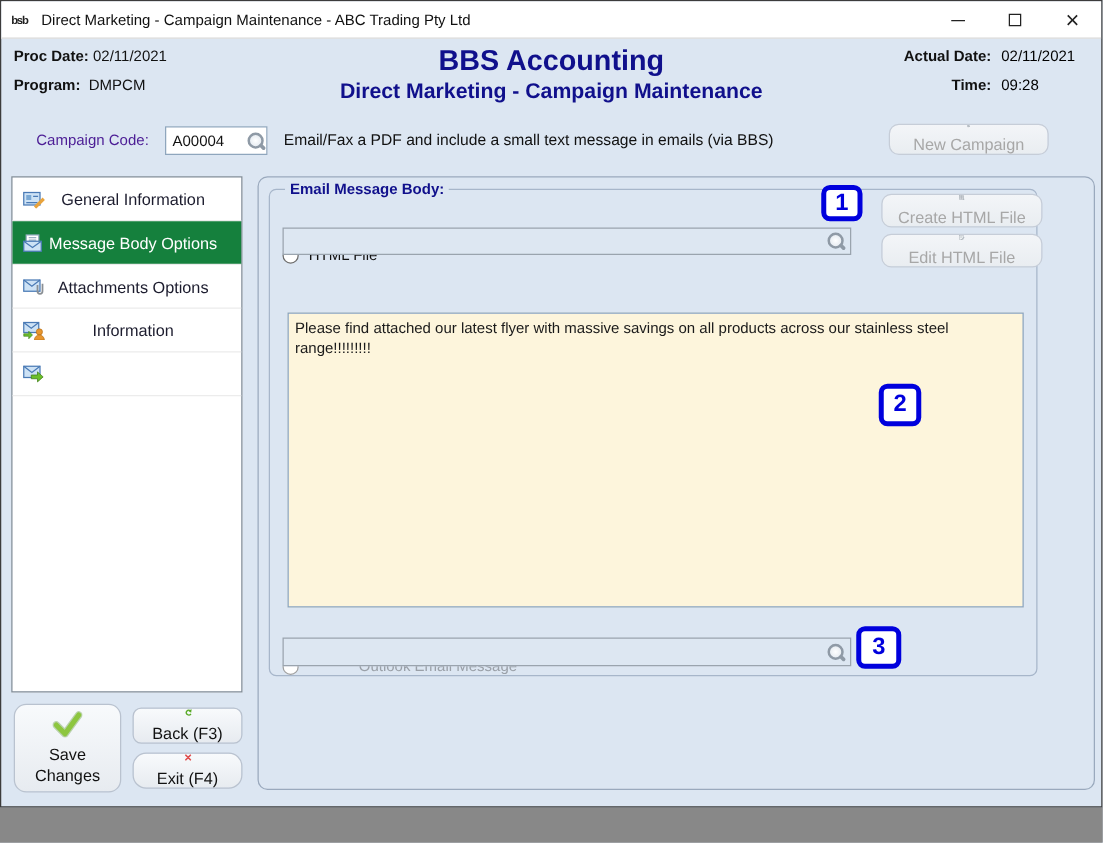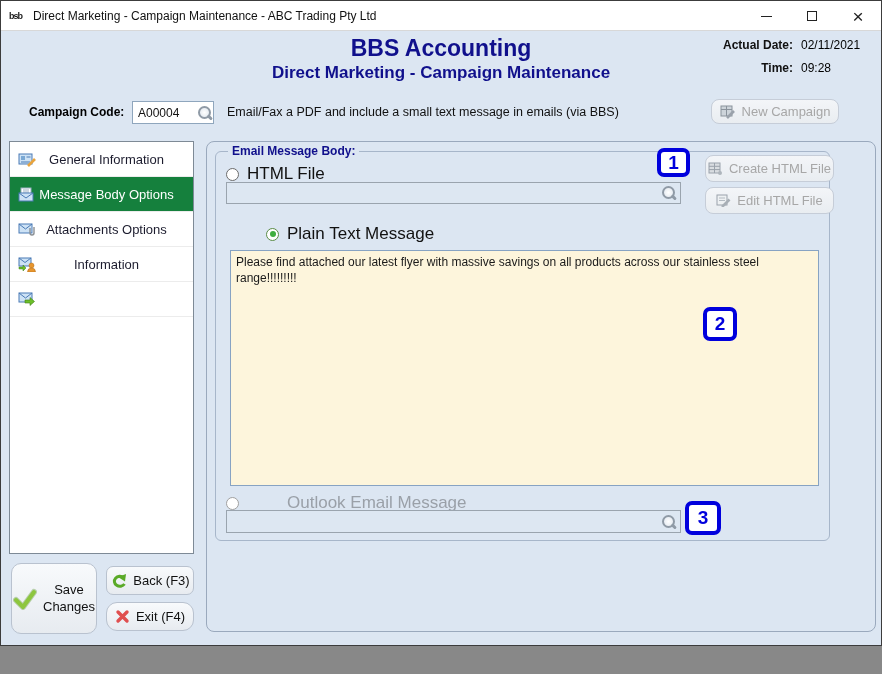--- a/index.html
+++ b/index.html
@@ -29,30 +29,30 @@
   .hdr-left .row { margin-bottom:9px; }
   .lbl { font-weight:bold; color:#111; }
   .hdr-center { position:absolute; left:0; top:4px; width:100%; text-align:center; }
   .app-title { font-size:23px; font-weight:bold; color:#10108c; }
   .screen-title { font-size:17px; font-weight:bold; color:#10108c; margin-top:1px; }
   .hdr-right { position:absolute; right:10px; top:7px; font-size:12px; display:grid;
     grid-template-columns:auto 70px; column-gap:8px; row-gap:9px; }
   .hdr-right .lbl { text-align:right; }
   
   .campaign-bar { position:absolute; left:0; top:95px; width:100%; height:40px; }
-  .cc-label { position:absolute; left:28px; top:9px; font-size:12px; font-weight:bold; color:#000000; }
+  .cc-label { position:absolute; left:28px; top:9px; font-size:12px; font-weight:normal; color:#4c1d95; }
   .cc-input { position:absolute; left:131px; top:5px; width:82px; height:23px; background:#fff;
     border:1px solid #8fa6bd; font-size:12px; color:#111; display:flex; align-items:center;
     padding-left:5px; }
   .cc-desc { position:absolute; left:226px; top:9px; font-size:12.5px; color:#111; }
   .btn-new { position:absolute; right:42px; top:3px; width:128px; height:25px; }
   
   .btn { display:flex; align-items:center; justify-content:center; gap:6px;
     background:linear-gradient(#f8fafc,#e7ebf0); border:1px solid #b9c2cf; border-radius:8px;
-    font-size:13px; color:#111; cursor:default; }
+    font-size:13px; color:#111; cursor:default;flex-direction:column; }
   .btn.disabled { color:#a7a7a7; border-color:#c6cdd8; background:linear-gradient(#f3f5f8,#e9edf1); }
   
   .mag { position:relative; width:16px; height:16px; display:inline-block; flex:none; }
   .mag::before { content:""; position:absolute; left:1px; top:1px; width:9px; height:9px;
     border:2px solid #8f9aa6; border-radius:50%; background:radial-gradient(#ffffff,#dfe6ee); }
   .mag::after { content:""; position:absolute; left:10px; top:11px; width:6px; height:2.5px;
     background:#8f9aa6; transform:rotate(45deg); border-radius:2px; }
   
   .sidebar { position:absolute; left:8px; top:140px; width:185px; height:413px; background:#fff;
     border:1px solid #7e8a96; }
@@ -66,21 +66,21 @@
     font-size:13px; text-align:center; line-height:1.25; }
   .btn-back { position:absolute; left:105px; top:565px; width:88px; height:29px; border-radius:7px; }
   .btn-exit { position:absolute; left:105px; top:601px; width:88px; height:29px; border-radius:11px; }
   
   .main-panel { position:absolute; left:205px; top:140px; width:670px; height:491px;
     background:#dce6f2; border:1px solid #9aa9bd; border-radius:8px; }
   .groupbox { position:absolute; left:8px; top:9px; width:615px; height:390px;
     border:1px solid #a7b6ca; border-radius:6px; }
   .groupbox-legend { position:absolute; left:12px; top:-8px; padding:0 4px; background:#dce6f2;
     font-size:12px; font-weight:bold; color:#10108c; }
-  .radio-row { position:absolute; display:flex; align-items:center; gap:8px; font-size:17px; color:#111; }
+  .radio-row { position:absolute; display:flex; align-items:center; gap:8px; font-size:12px; color:#111;margin-top:33px; }
   .radio { width:13px; height:13px; border-radius:50%; border:1px solid #6c6c6c; background:#fff;
     position:relative; flex:none; }
   .radio.checked { border-color:#5a8c46; }
   .radio.checked::after { content:""; position:absolute; left:2.5px; top:2.5px; width:6px; height:6px;
     border-radius:50%; background:#3fae3f; }
   .radio.disabled { border-color:#a0a0a0; }
   .dim-label { color:#9aa0a8; }
   .field { position:absolute; height:22px; background:#dde7f2; border:1px solid #9aa4ae;
     display:flex; align-items:center; justify-content:flex-end; padding-right:3px; }
   .btn-create { position:absolute; left:489px; top:3px; width:129px; height:27px; }
@@ -117,20 +117,26 @@
       <span class="win-btn">
           <i class="max-glyph"></i>
         </span>
       <span class="win-btn">
           <span class="close-glyph">×</span>
         </span>
     </div>
   </div>
 
   <div class="header">
+    <div class="hdr-left">
+      <div class="row"><span class="lbl">Proc Date:</span>
+        <span>02/11/2021</span></div>
+      <div class="row"><span class="lbl">Program:</span>&nbsp;
+        <span>DMPCM</span></div>
+    </div>
     <div class="hdr-center">
       <div class="app-title">BBS Accounting</div>
       <div class="screen-title">Direct Marketing - Campaign Maintenance</div>
     </div>
     <div class="hdr-right">
       <span class="lbl">Actual Date:</span>
       <span>02/11/2021</span>
       <span class="lbl">Time:</span>
       <span>09:28</span>
     </div>

